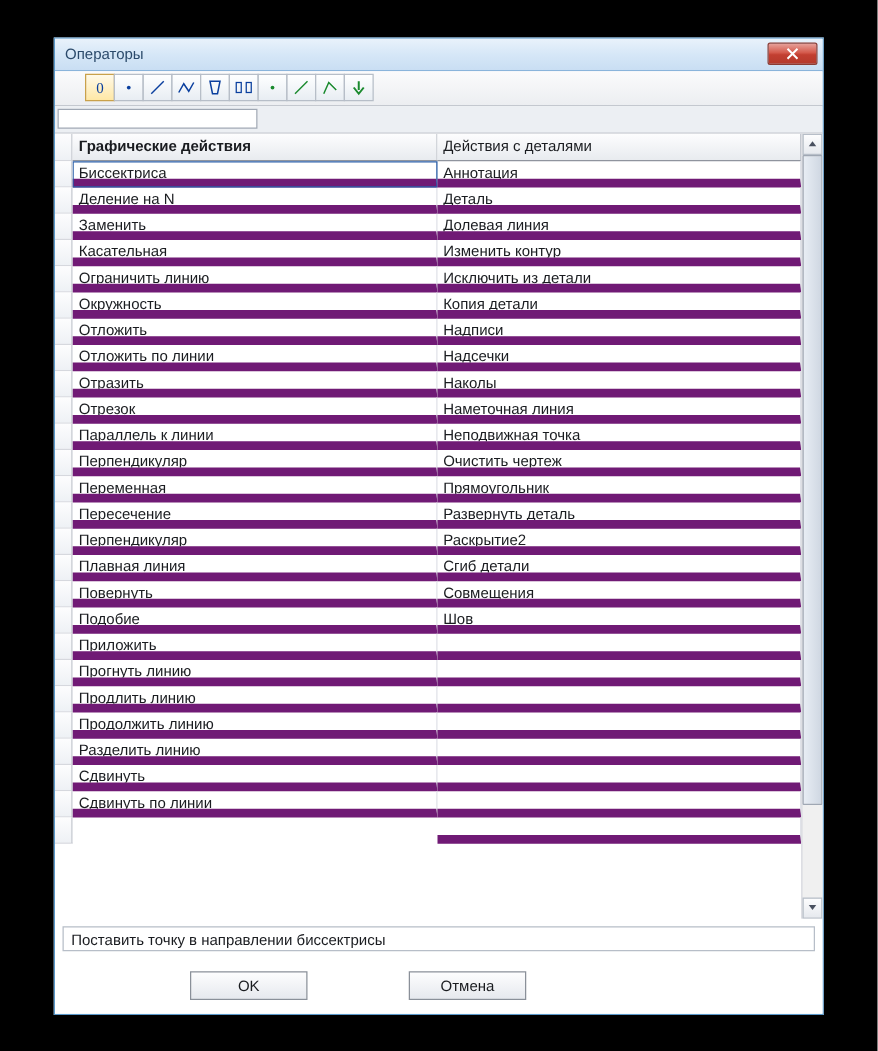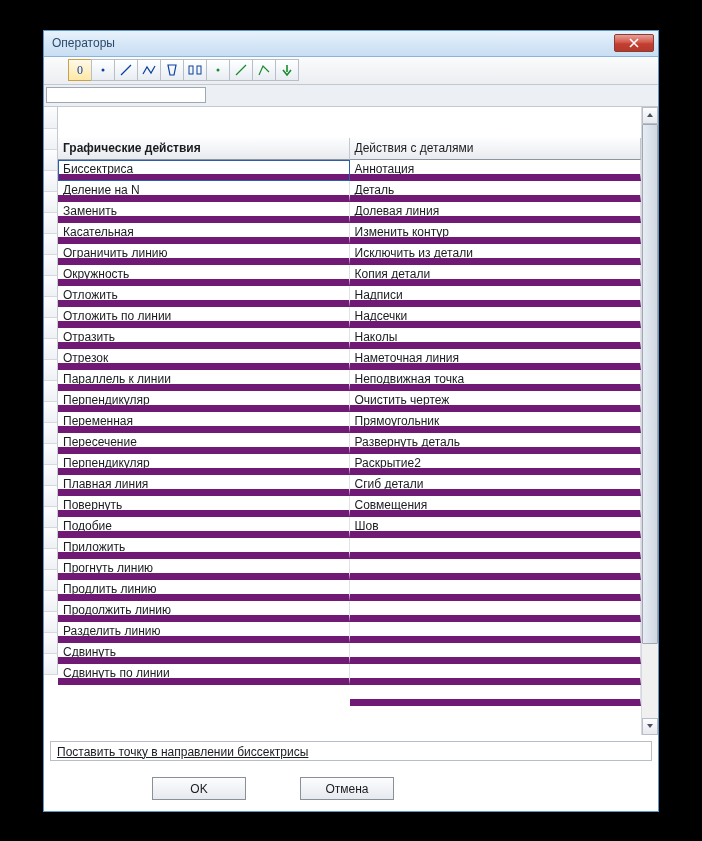--- a/index.html
+++ b/index.html
@@ -110,21 +110,20 @@
   height: 21px;
   border-bottom: 1px solid #d6d8de;
   border-right: 1px solid #c4c8cf;
   background: linear-gradient(to bottom, #fdfdfe, #eef1f5);
 }
 .gutter-cell.header { height: 22px; }
 .columns {
   flex: 1;
   display: flex;
   overflow: hidden;
-  margin-top: 31px;
 }
 .column {
   flex: 1;
   min-width: 0;
 }
 .grid-header {
   height: 22px;
   border-bottom: 1px solid #8f949e;
   border-right: 1px solid #c4c8cf;
   background: linear-gradient(to bottom, #fdfdfe, #e8ebef);
@@ -178,27 +177,26 @@
 .status-area {
   padding: 6px;
   background: #fff;
 }
 .status-box {
   border: 1px solid #b7bec8;
   padding: 3px 6px;
   height: 20px;
   background: #fff;
   color: #1a1c20;
-  text-decoration: underline;
 }
 .button-row {
   height: 44px;
   display: flex;
   align-items: center;
-  gap: 54px;
+  gap: 81px;
   padding-left: 108px;
   background: #fff;
 }
 .dlg-btn {
   width: 94px;
   height: 23px;
   border: 1px solid #8a9099;
   background: linear-gradient(to bottom, #fdfdfe, #e6e9ee);
   cursor: pointer;
   font-size: 12px;

